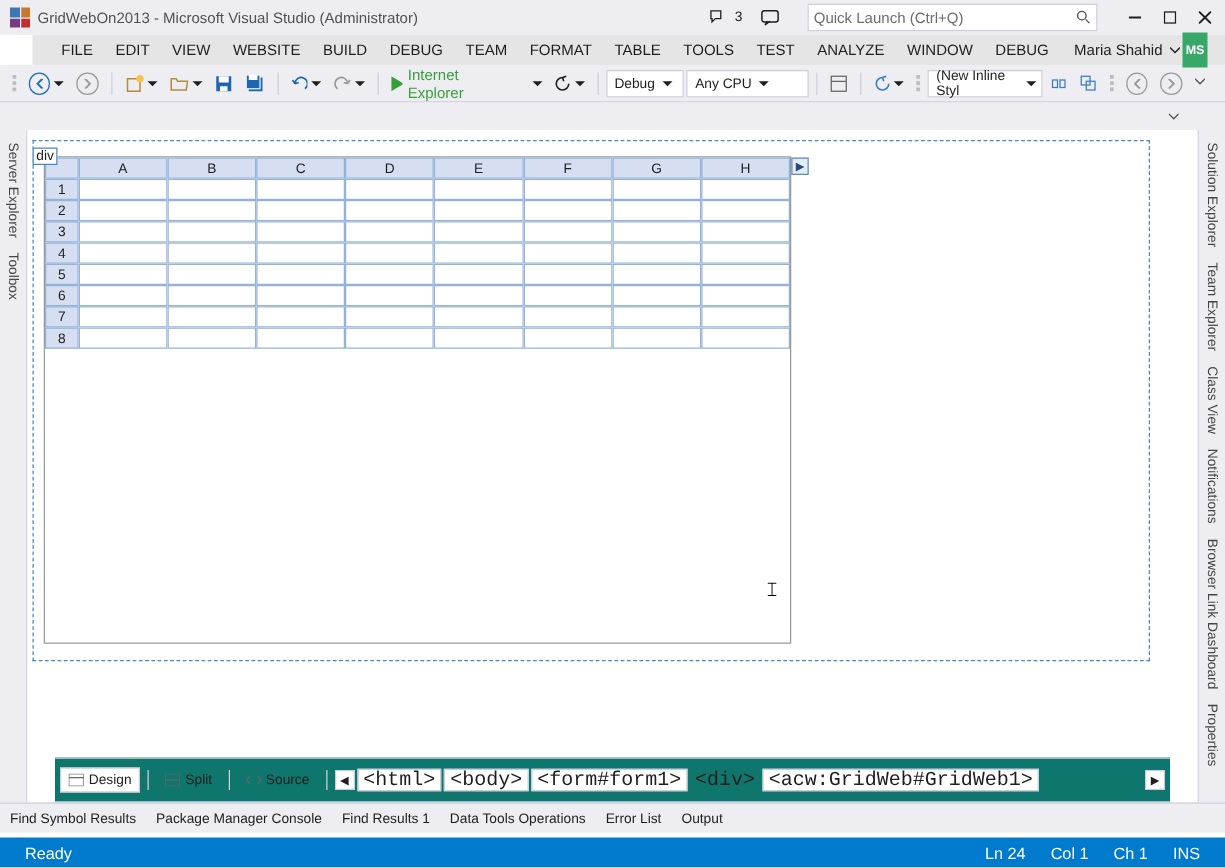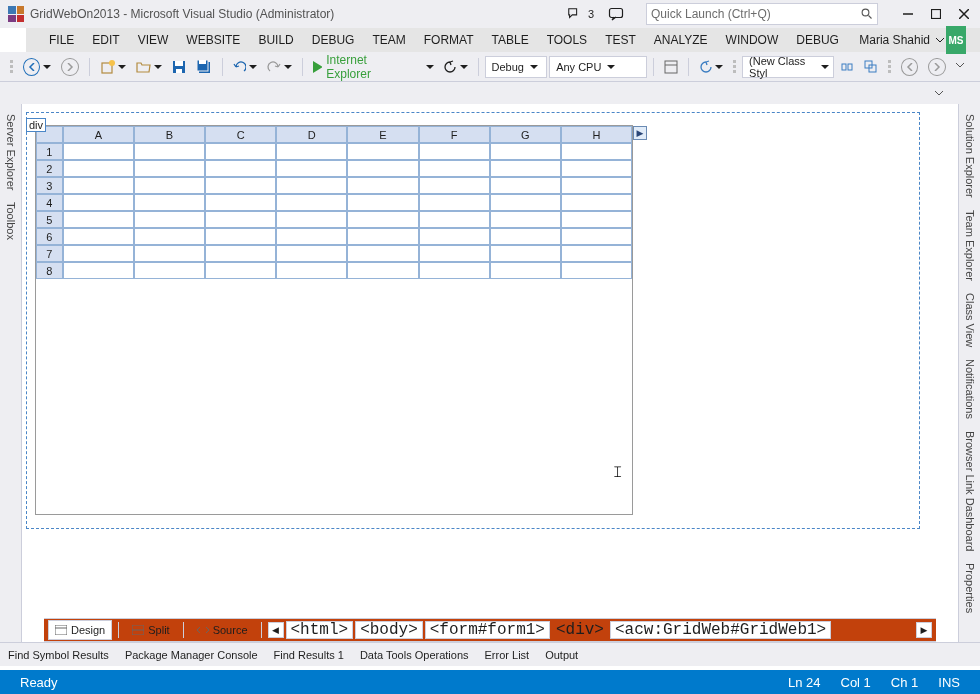--- a/index.html
+++ b/index.html
@@ -65,21 +65,21 @@
   .gridweb th.corner { width:26px; background:#d5dff1; }
   .gridweb td.rh { background:#d5dff1; width:26px; text-align:center; }
 
   .grid-bottom-bar { position:absolute; bottom:10px; left:8px; right:8px; height:36px; border-top:1px solid #9a9a9a; background:#eeeeee; display:flex; align-items:center; padding:0 6px; gap:10px; }
   .gb-btn { width:16px; height:16px; display:flex; align-items:center; justify-content:center; }
   .sheet-tab { border:1px solid #9a9a9a; background:#fff; padding:2px 10px; font-size:11px; }
 
   .cursor-caret { position:absolute; top:350px; left:585px; font-size:16px; color:#000; }
 
   
-  .designer-tabs { height: 24px; border-top:1px solid #cccedb; border-bottom:1px solid #cccedb; background:#c2410c; display:flex; align-items:center; padding:0 4px; gap:2px; position:absolute; left:22px; right:22px; bottom:0; }
+  .designer-tabs { height: 36px; border-top:1px solid #cccedb; border-bottom:1px solid #cccedb; background:#0f766e; display:flex; align-items:center; padding:0 4px; gap:2px; position:absolute; left:22px; right:22px; bottom:0; }
   .dt-btn { height:20px; display:flex; align-items:center; padding:0 6px; gap:4px; border:1px solid transparent; font-size:11px; }
   .dt-btn.active { background:#fff; border:1px solid #cccedb; }
   .dt-sep { width:1px; height:16px; background:#cccedb; margin:0 4px; }
   .path-btn { padding:0 4px; border:1px solid #cccedb; background:#fff; font-size:16px; height:18px; display:flex; align-items:center;font-family:Liberation Mono, monospace; }
   .path-btn.nobord { border:none; background:transparent; }
   .nav-sq { width:16px; height:16px; border:1px solid #cccedb; background:#fff; display:flex; align-items:center; justify-content:center; font-size:9px; }
 
   
   .output-row { position:absolute; bottom:28px; left:0; right:0; height:24px; background:#eeeef2; border-top:1px solid #cccedb; display:flex; align-items:center; padding:0 8px; gap:16px; font-size:11px; color:#1e1e1e; }
 
@@ -254,21 +254,21 @@
         <path d="M12 7 A5 5 0 1 1 7 2" fill="none" stroke="#3a7cc1" stroke-width="1.3"></path>
         <path d="M7 2 L10 1 M7 2 L8 5" fill="none" stroke="#3a7cc1" stroke-width="1.3"></path>
       </svg>
     </div>
   <div class="tb-dotted-sep">
       <span></span>
       <span></span>
       <span></span>
     </div>
   <div class="combo" style="width:94px;">
-      <span>(New Class Styl</span>
+      <span>(New Inline Styl</span>
     </div>
   <div class="tb-btn">
       <svg width="14" height="14">
         <rect x="2" y="4" width="4" height="6" fill="none" stroke="#3a7cc1"></rect>
         <rect x="8" y="4" width="4" height="6" fill="none" stroke="#3a7cc1"></rect>
       </svg>
     </div>
   <div class="tb-btn">
       <svg width="14" height="14">
         <rect x="1" y="1" width="7" height="7" fill="none" stroke="#3a7cc1"></rect>

